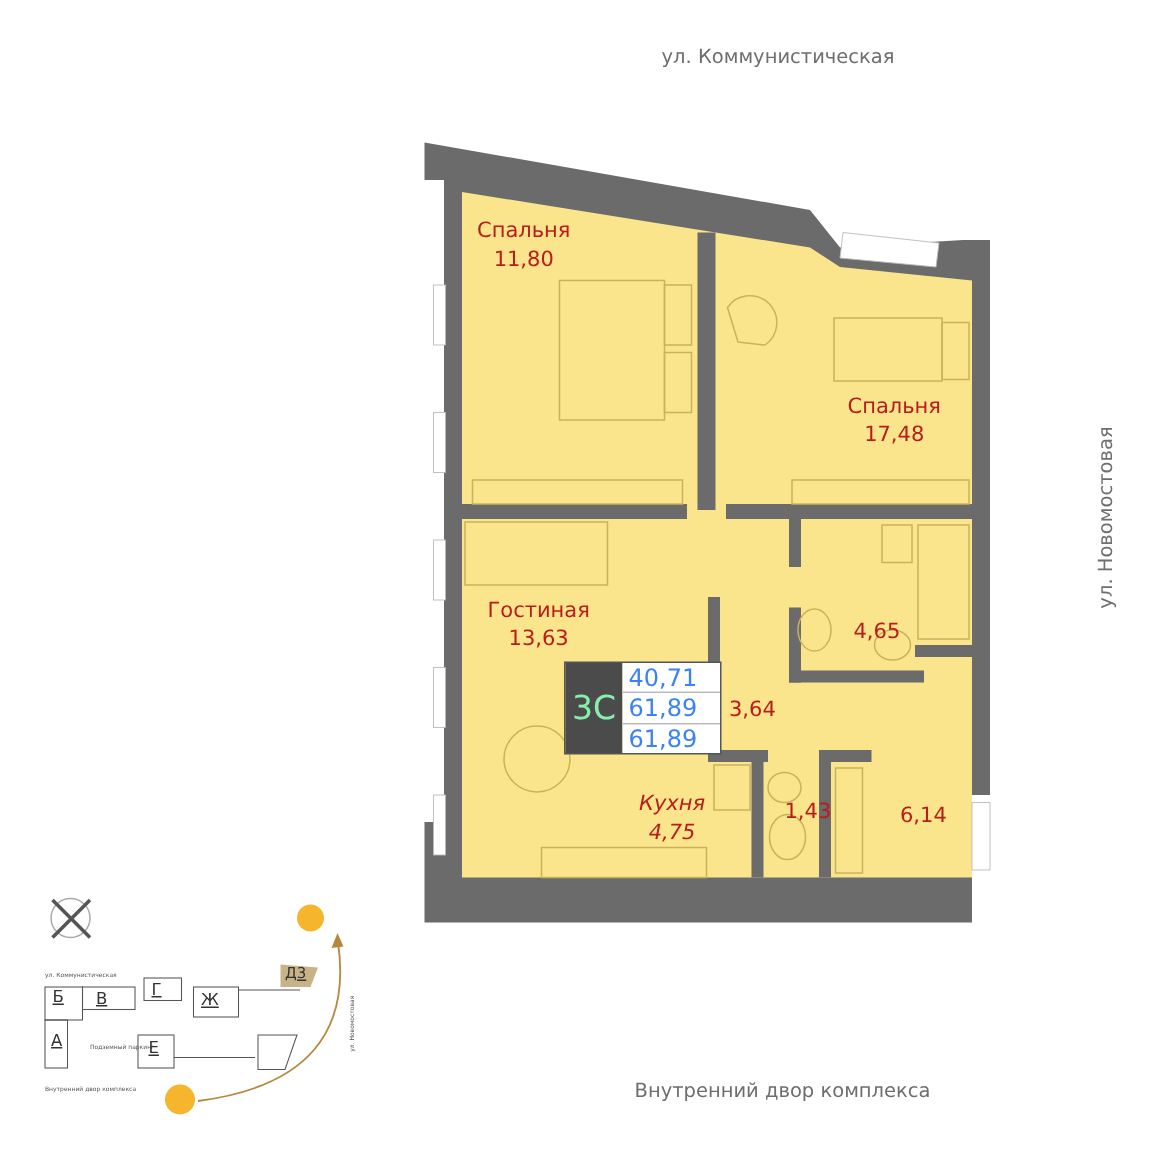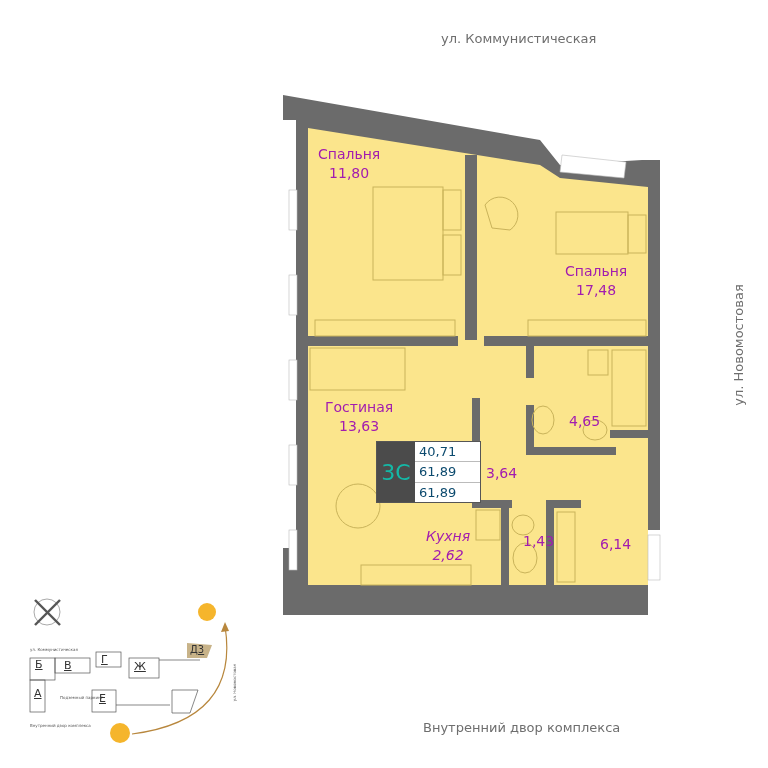--- a/index.html
+++ b/index.html
@@ -2,25 +2,25 @@
 <html><head>
 <meta charset="utf-8">
 <style>
   html, body { margin:0; padding:0; background:#ffffff; }
   body { width:768px; height:768px; position:relative; overflow:hidden; font-family:"DejaVu Sans", sans-serif; }
   .street { position:absolute; color:#6e6e6e; font-size:13px; white-space:nowrap; }
   .street.top { left:441px; top:31px; }
   .street.bottom { left:423px; top:720px; }
   .street.right { left:738px; top:345px; transform:translate(-50%,-50%) rotate(-90deg); }
   svg.plan { position:absolute; left:0; top:0; }
-  .lbl { position:absolute; color:#a21caf; font-size:14px; text-align:center; line-height:19px; }
+  .lbl { position:absolute; color:#b91c1c; font-size:14px; text-align:center; line-height:19px; }
   .badge { position:absolute; left:376px; top:441px; width:103px; height:60px; display:flex; border:1px solid #555; }
-  .badge-code { width:38px; height:60px; background:#4b4b4b; color:#14b8a6; font-size:22px; display:flex; align-items:center; justify-content:center; }
+  .badge-code { width:38px; height:60px; background:#4b4b4b; color:#86efac; font-size:22px; display:flex; align-items:center; justify-content:center; }
   .badge-vals { flex:1; background:#fff; display:flex; flex-direction:column; }
-  .badge-vals div { flex:1; font-size:13px; color:#0c4a6e; padding-left:4px; line-height:19px; border-bottom:1px solid #bbb; }
+  .badge-vals div { flex:1; font-size:16px; color:#3b82f6; padding-left:4px; line-height:19px; border-bottom:1px solid #bbb; }
   .badge-vals div:last-child { border-bottom:none; }
   .kp { position:absolute; left:0; top:580px; width:260px; height:188px; }
   .kp-t { position:absolute; font-size:4px; color:#555; white-space:nowrap; }
   .kp-sec { position:absolute; font-size:11px; color:#333;text-decoration:underline; }
 </style>
 </head>
 <body>
 
 <div class="street top">ул. Коммунистическая</div>
 <div class="street right">ул. Новомостовая</div>
@@ -119,21 +119,21 @@
   <div>13,63</div>
 </div>
 <div class="lbl" style="left:486px;top:464px;">
   <div>3,64</div>
 </div>
 <div class="lbl" style="left:569px;top:385px;margin-top:27px;">
   <div>4,65</div>
 </div>
 <div class="lbl" style="left:426px;top:527px;font-style:italic;">
   <div>Кухня</div>
-  <div>2,62</div>
+  <div>4,75</div>
 </div>
 <div class="lbl" style="left:523px;top:532px;">
   <div>1,43</div>
 </div>
 <div class="lbl" style="left:600px;top:535px;">
   <div>6,14</div>
 </div>
 
 <div class="badge">
   <div class="badge-code">3С</div>

